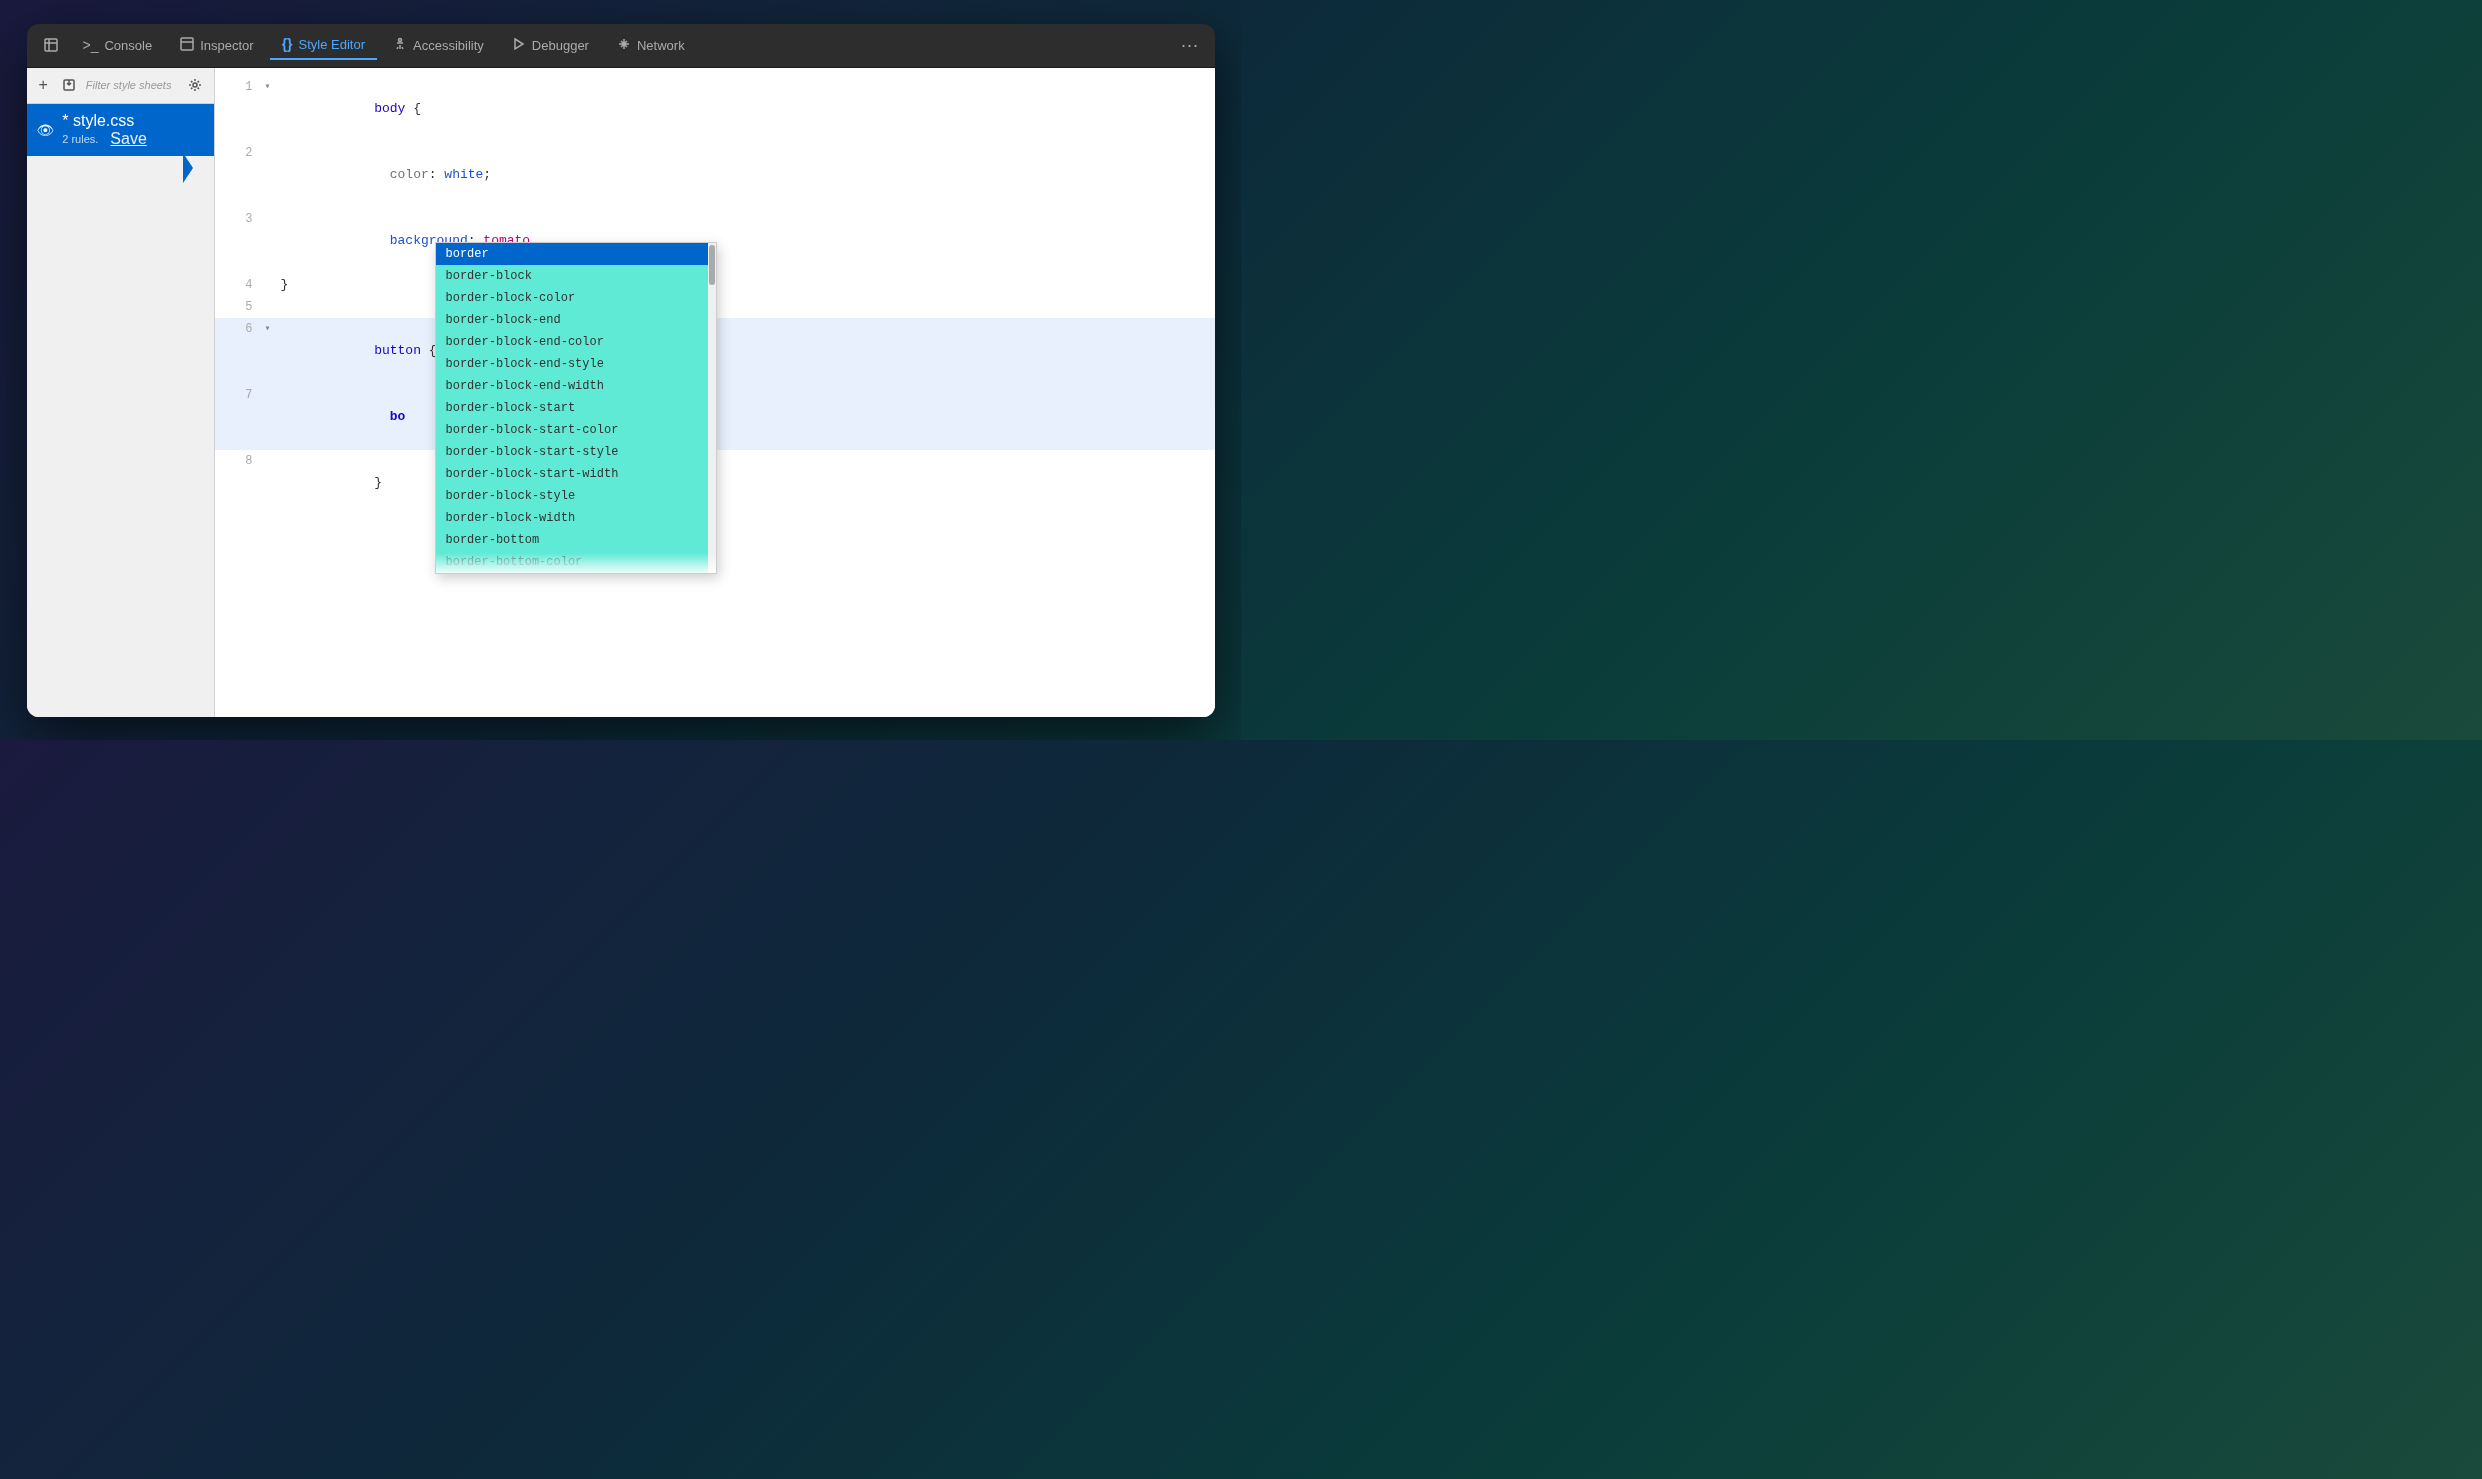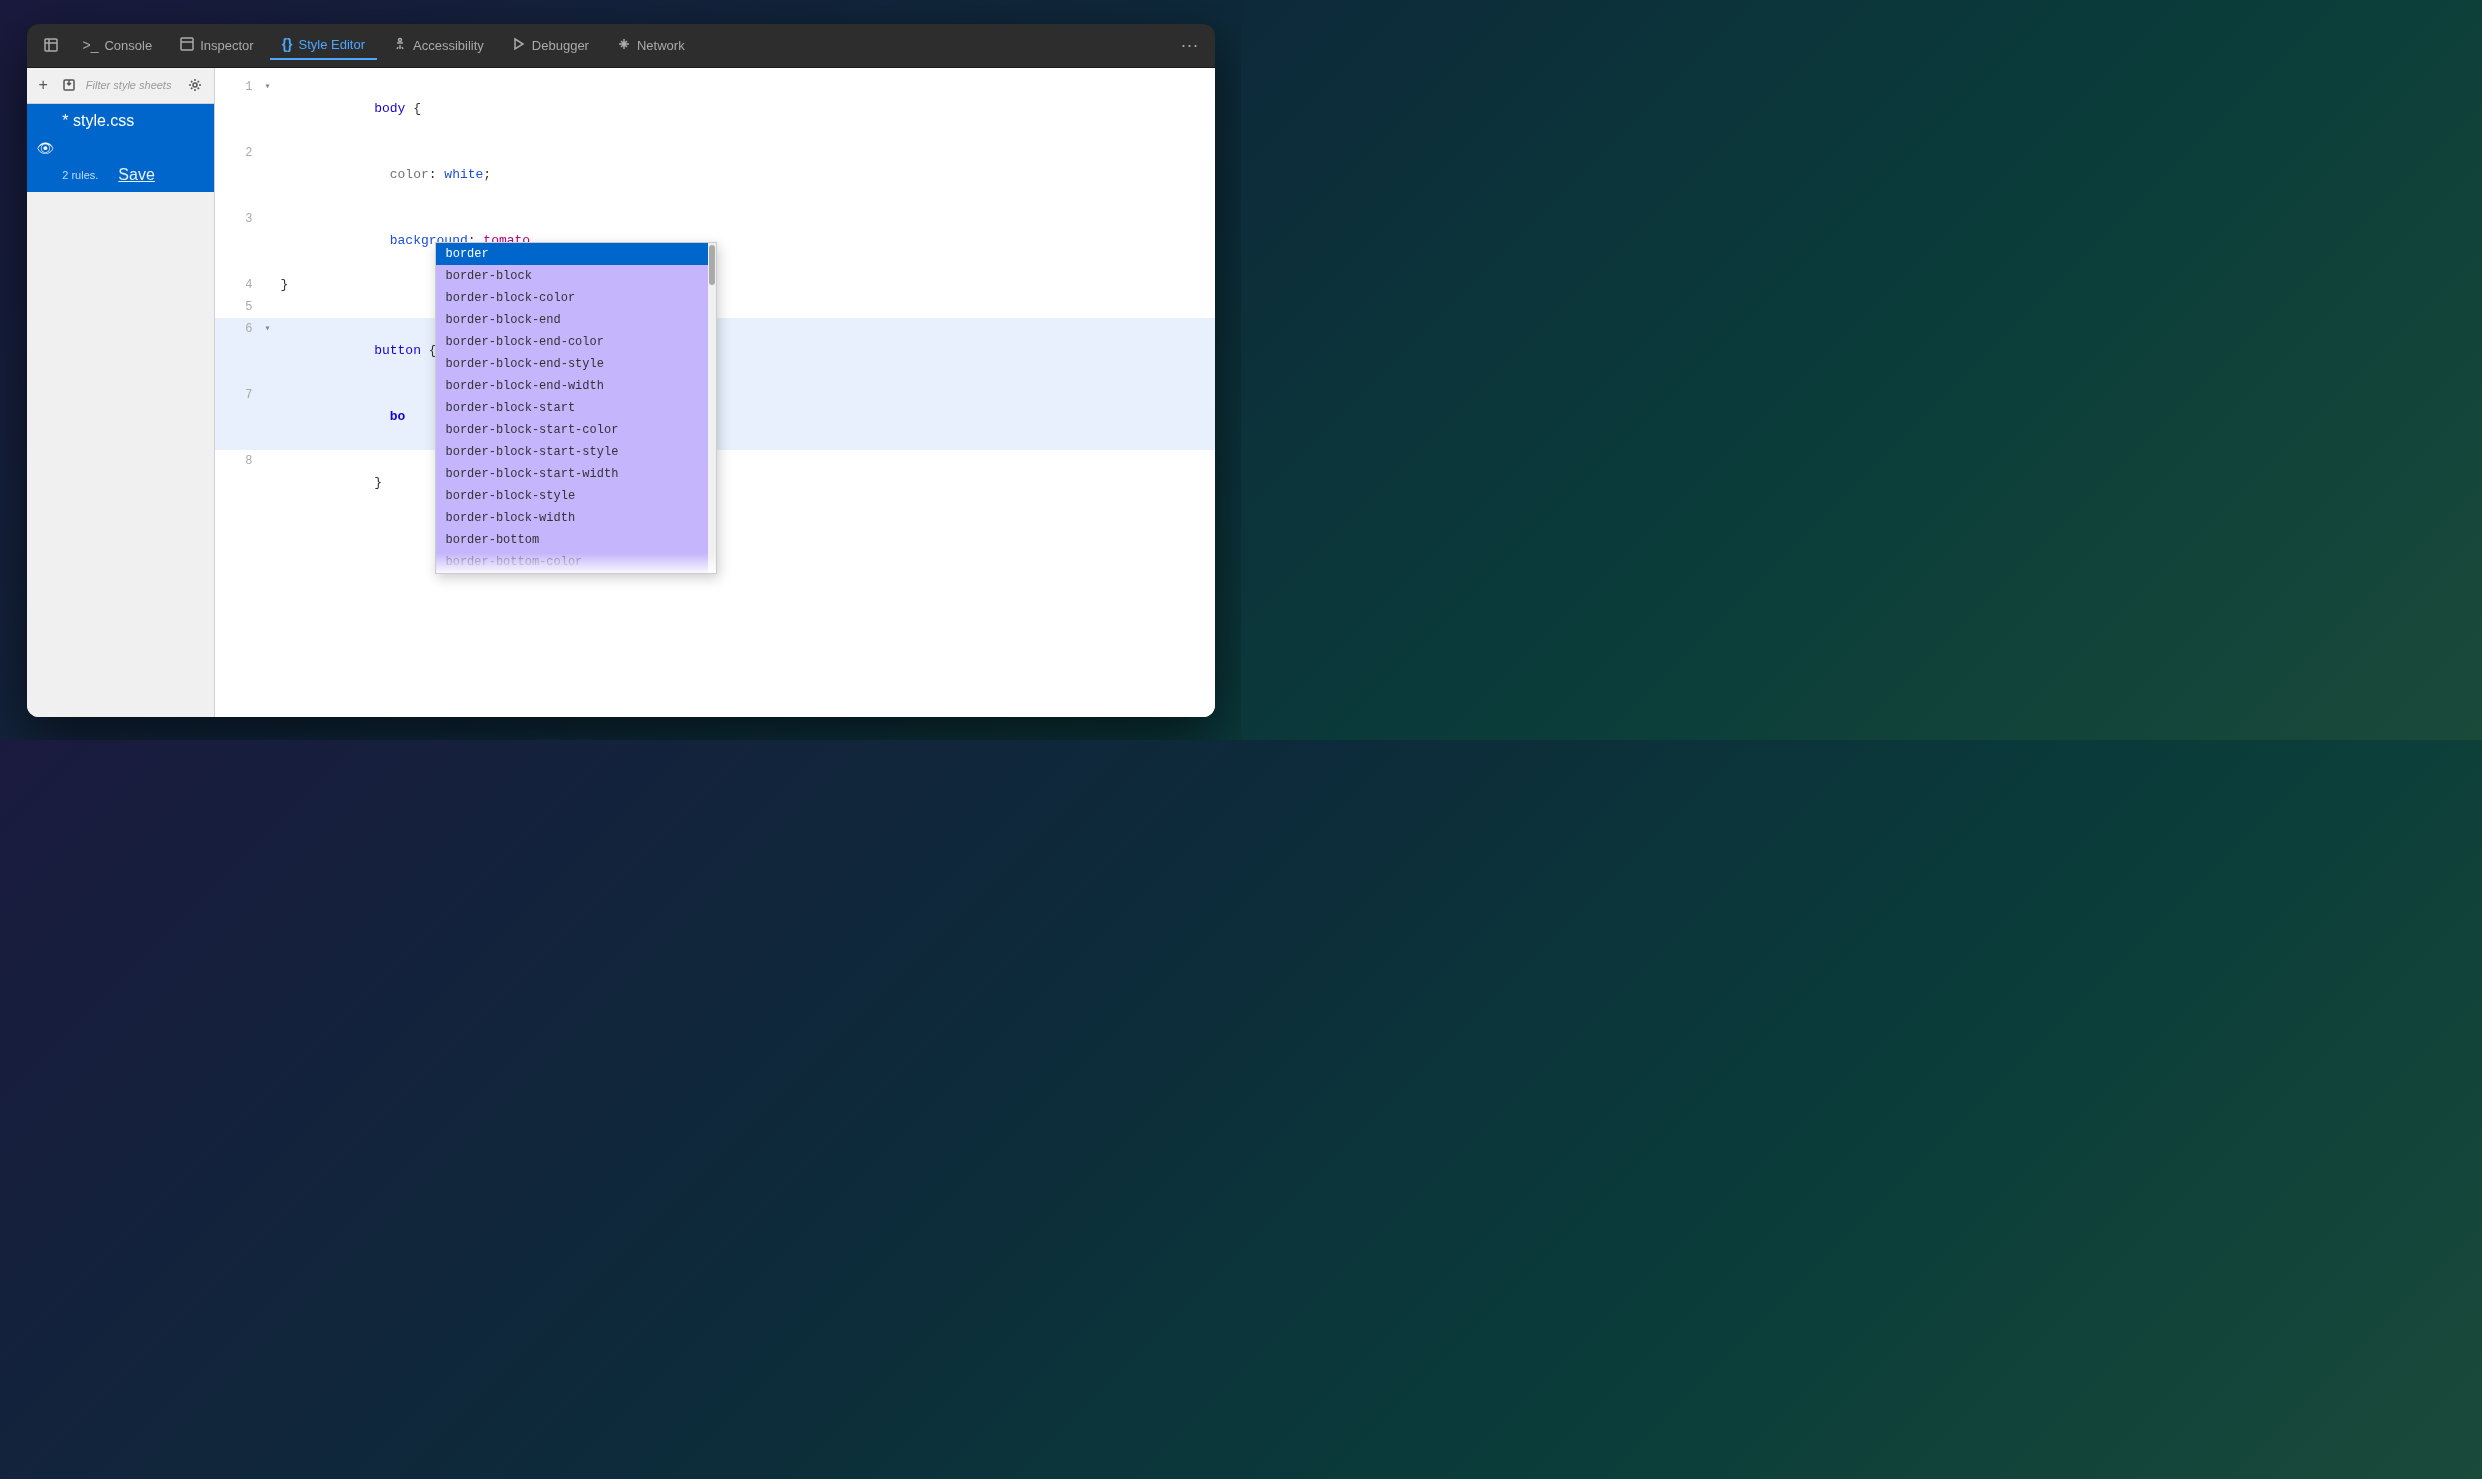--- a/index.html
+++ b/index.html
@@ -172,22 +172,21 @@
     }
     .sidebar-item-name {
       font-size: 16px;
       font-weight: 500;
     }
     .sidebar-item-sub {
       font-size: 11px;
       color: #666;
       display: flex;
       align-items: center;
-      gap: 20px;
-      margin-top: 36px;
+      gap: 12px;
     }
     .sidebar-item-save {
       background: none;
       border: none;
       cursor: pointer;
       color: rgba(255,255,255,0.9);
       font-size: 16px;
       text-decoration: underline;
       padding: 0;
     }
@@ -238,21 +237,21 @@
     
     .css-selector { color: #1c00cf; }
     .css-brace { color: #333; }
     .css-typing { color: #1c00cf; font-weight: bold; }
     
     .autocomplete {
       position: absolute;
       top: 174px;
       left: 220px;
       width: 282px;
-      background: #c4b5fd;
+      background: #5eead4;
       border: 1px solid #cccccc;
       box-shadow: 2px 4px 12px rgba(0,0,0,0.2);
       z-index: 100;
       font-family: 'Menlo', 'Monaco', 'Courier New', monospace;
       font-size: 12px;
     }
     .ac-item {
       padding: 4px 10px;
       cursor: pointer;
       color: #333;

